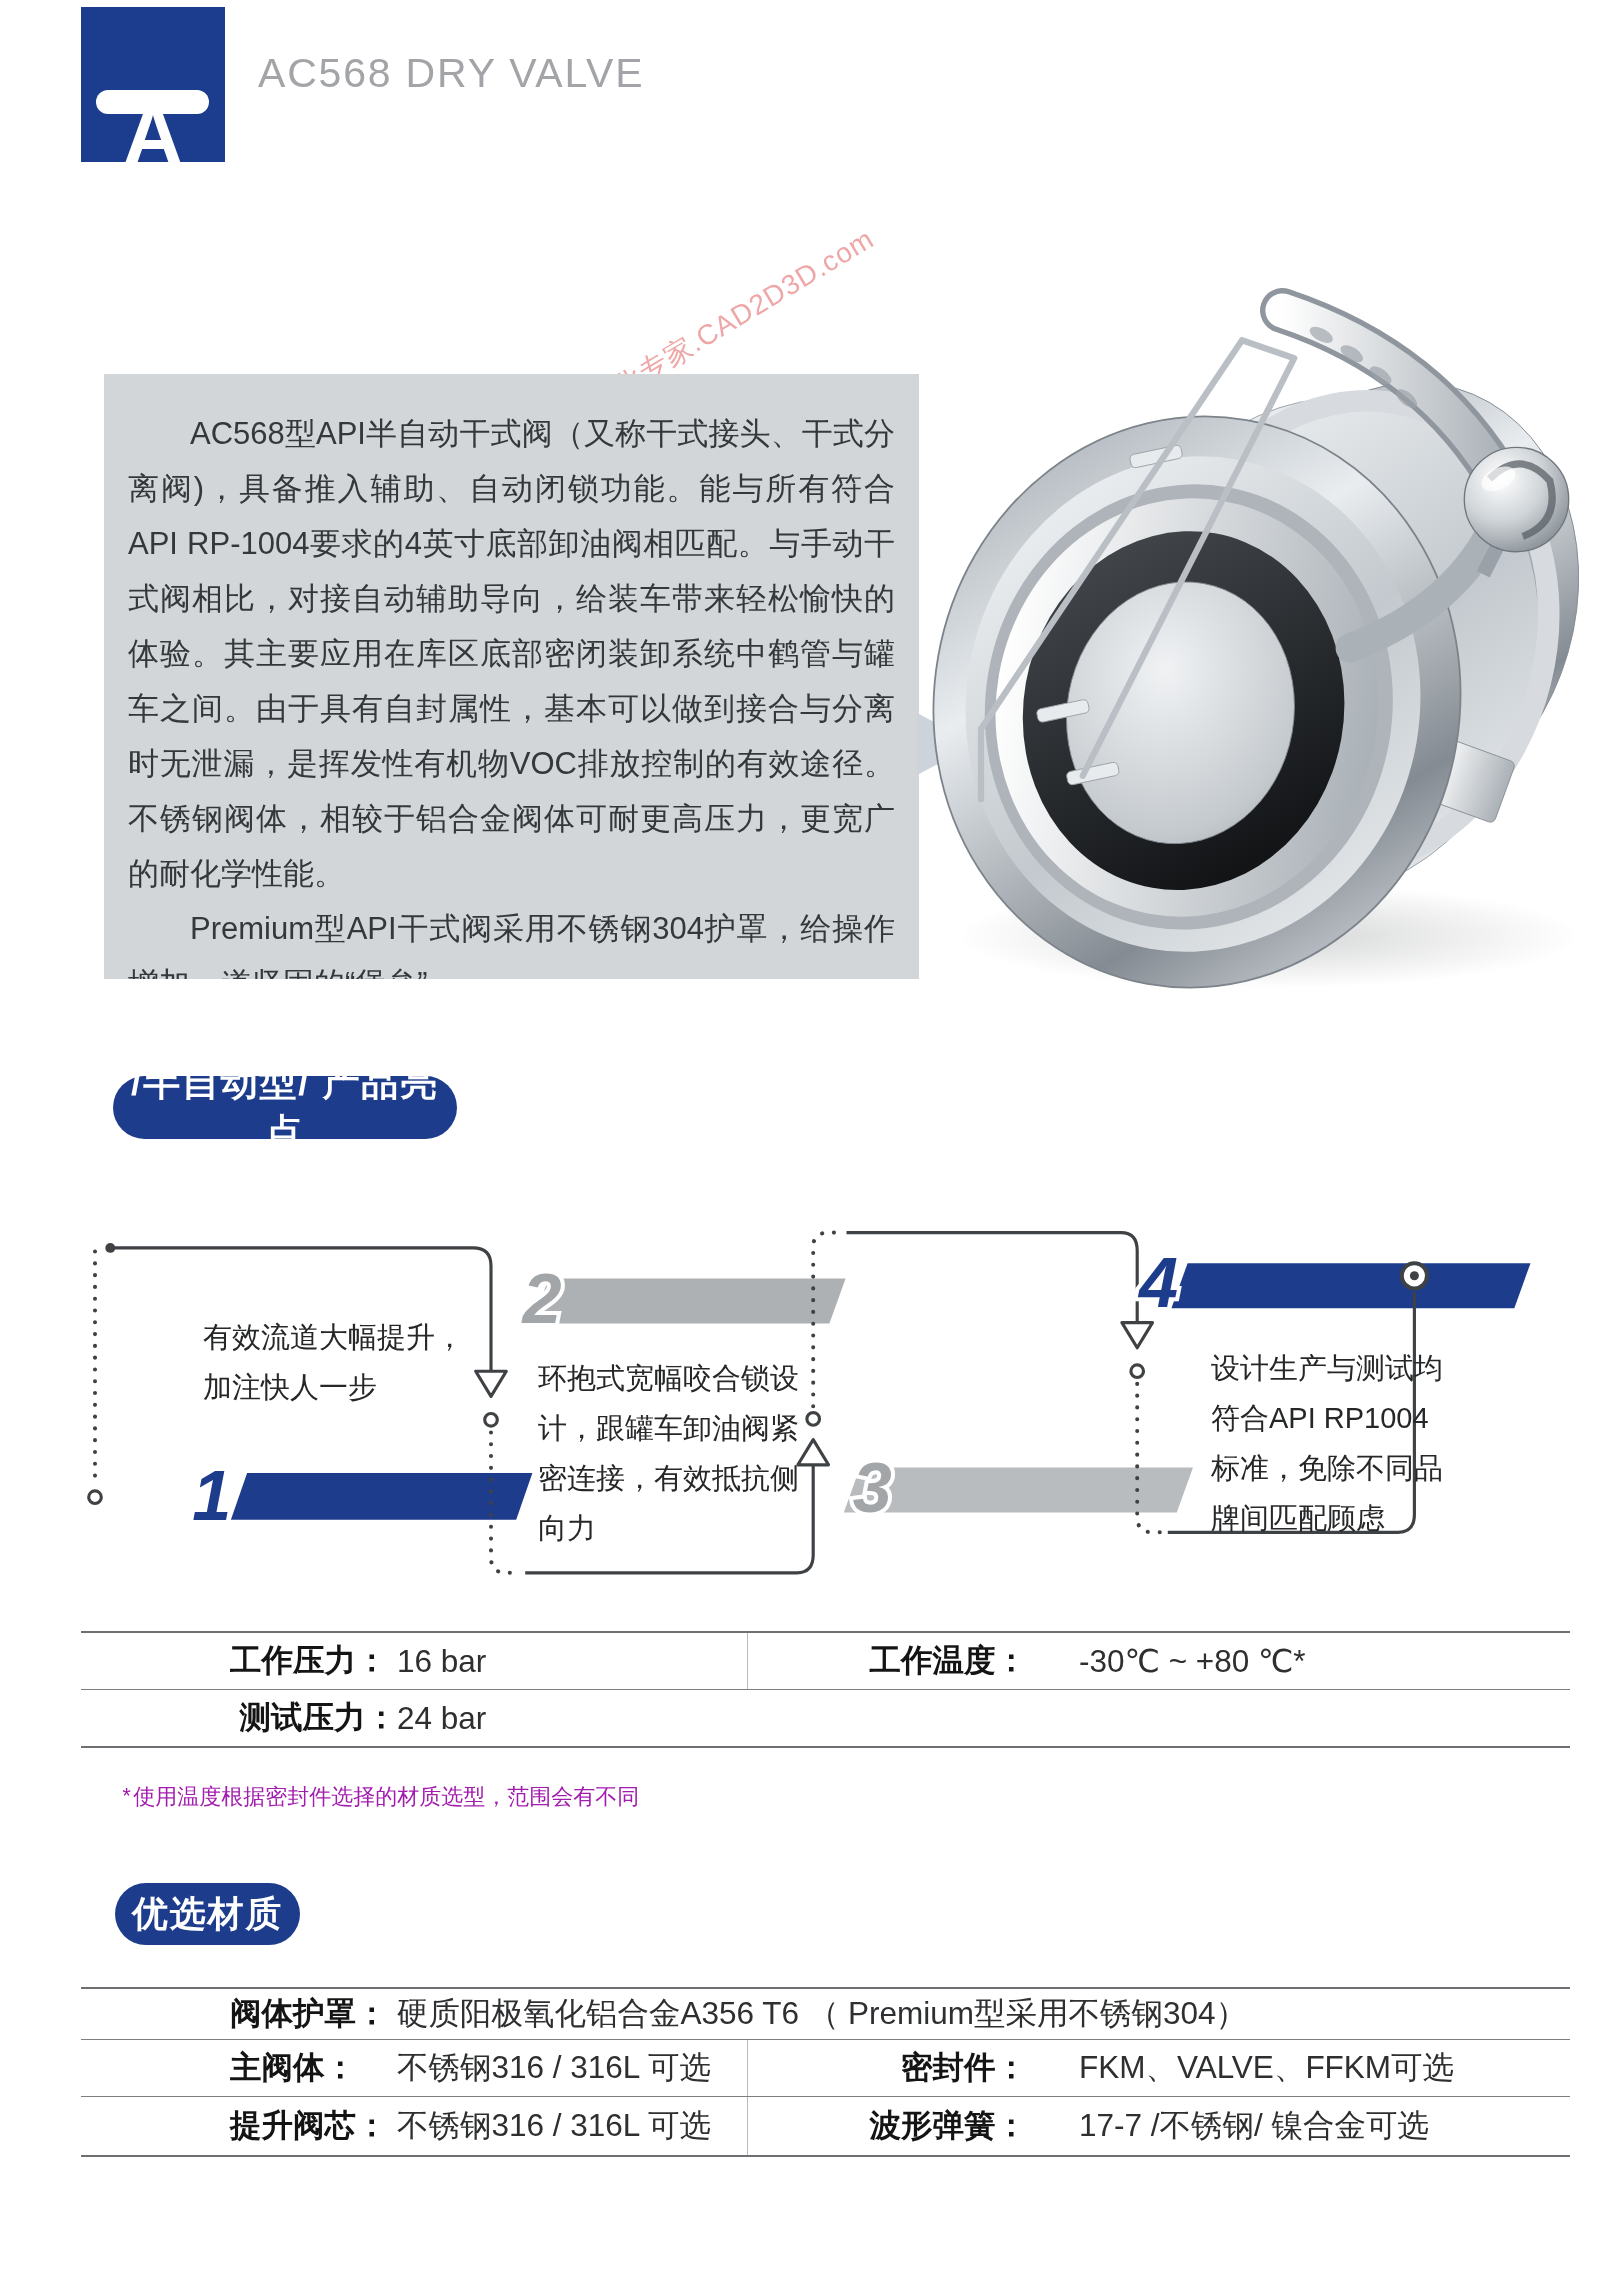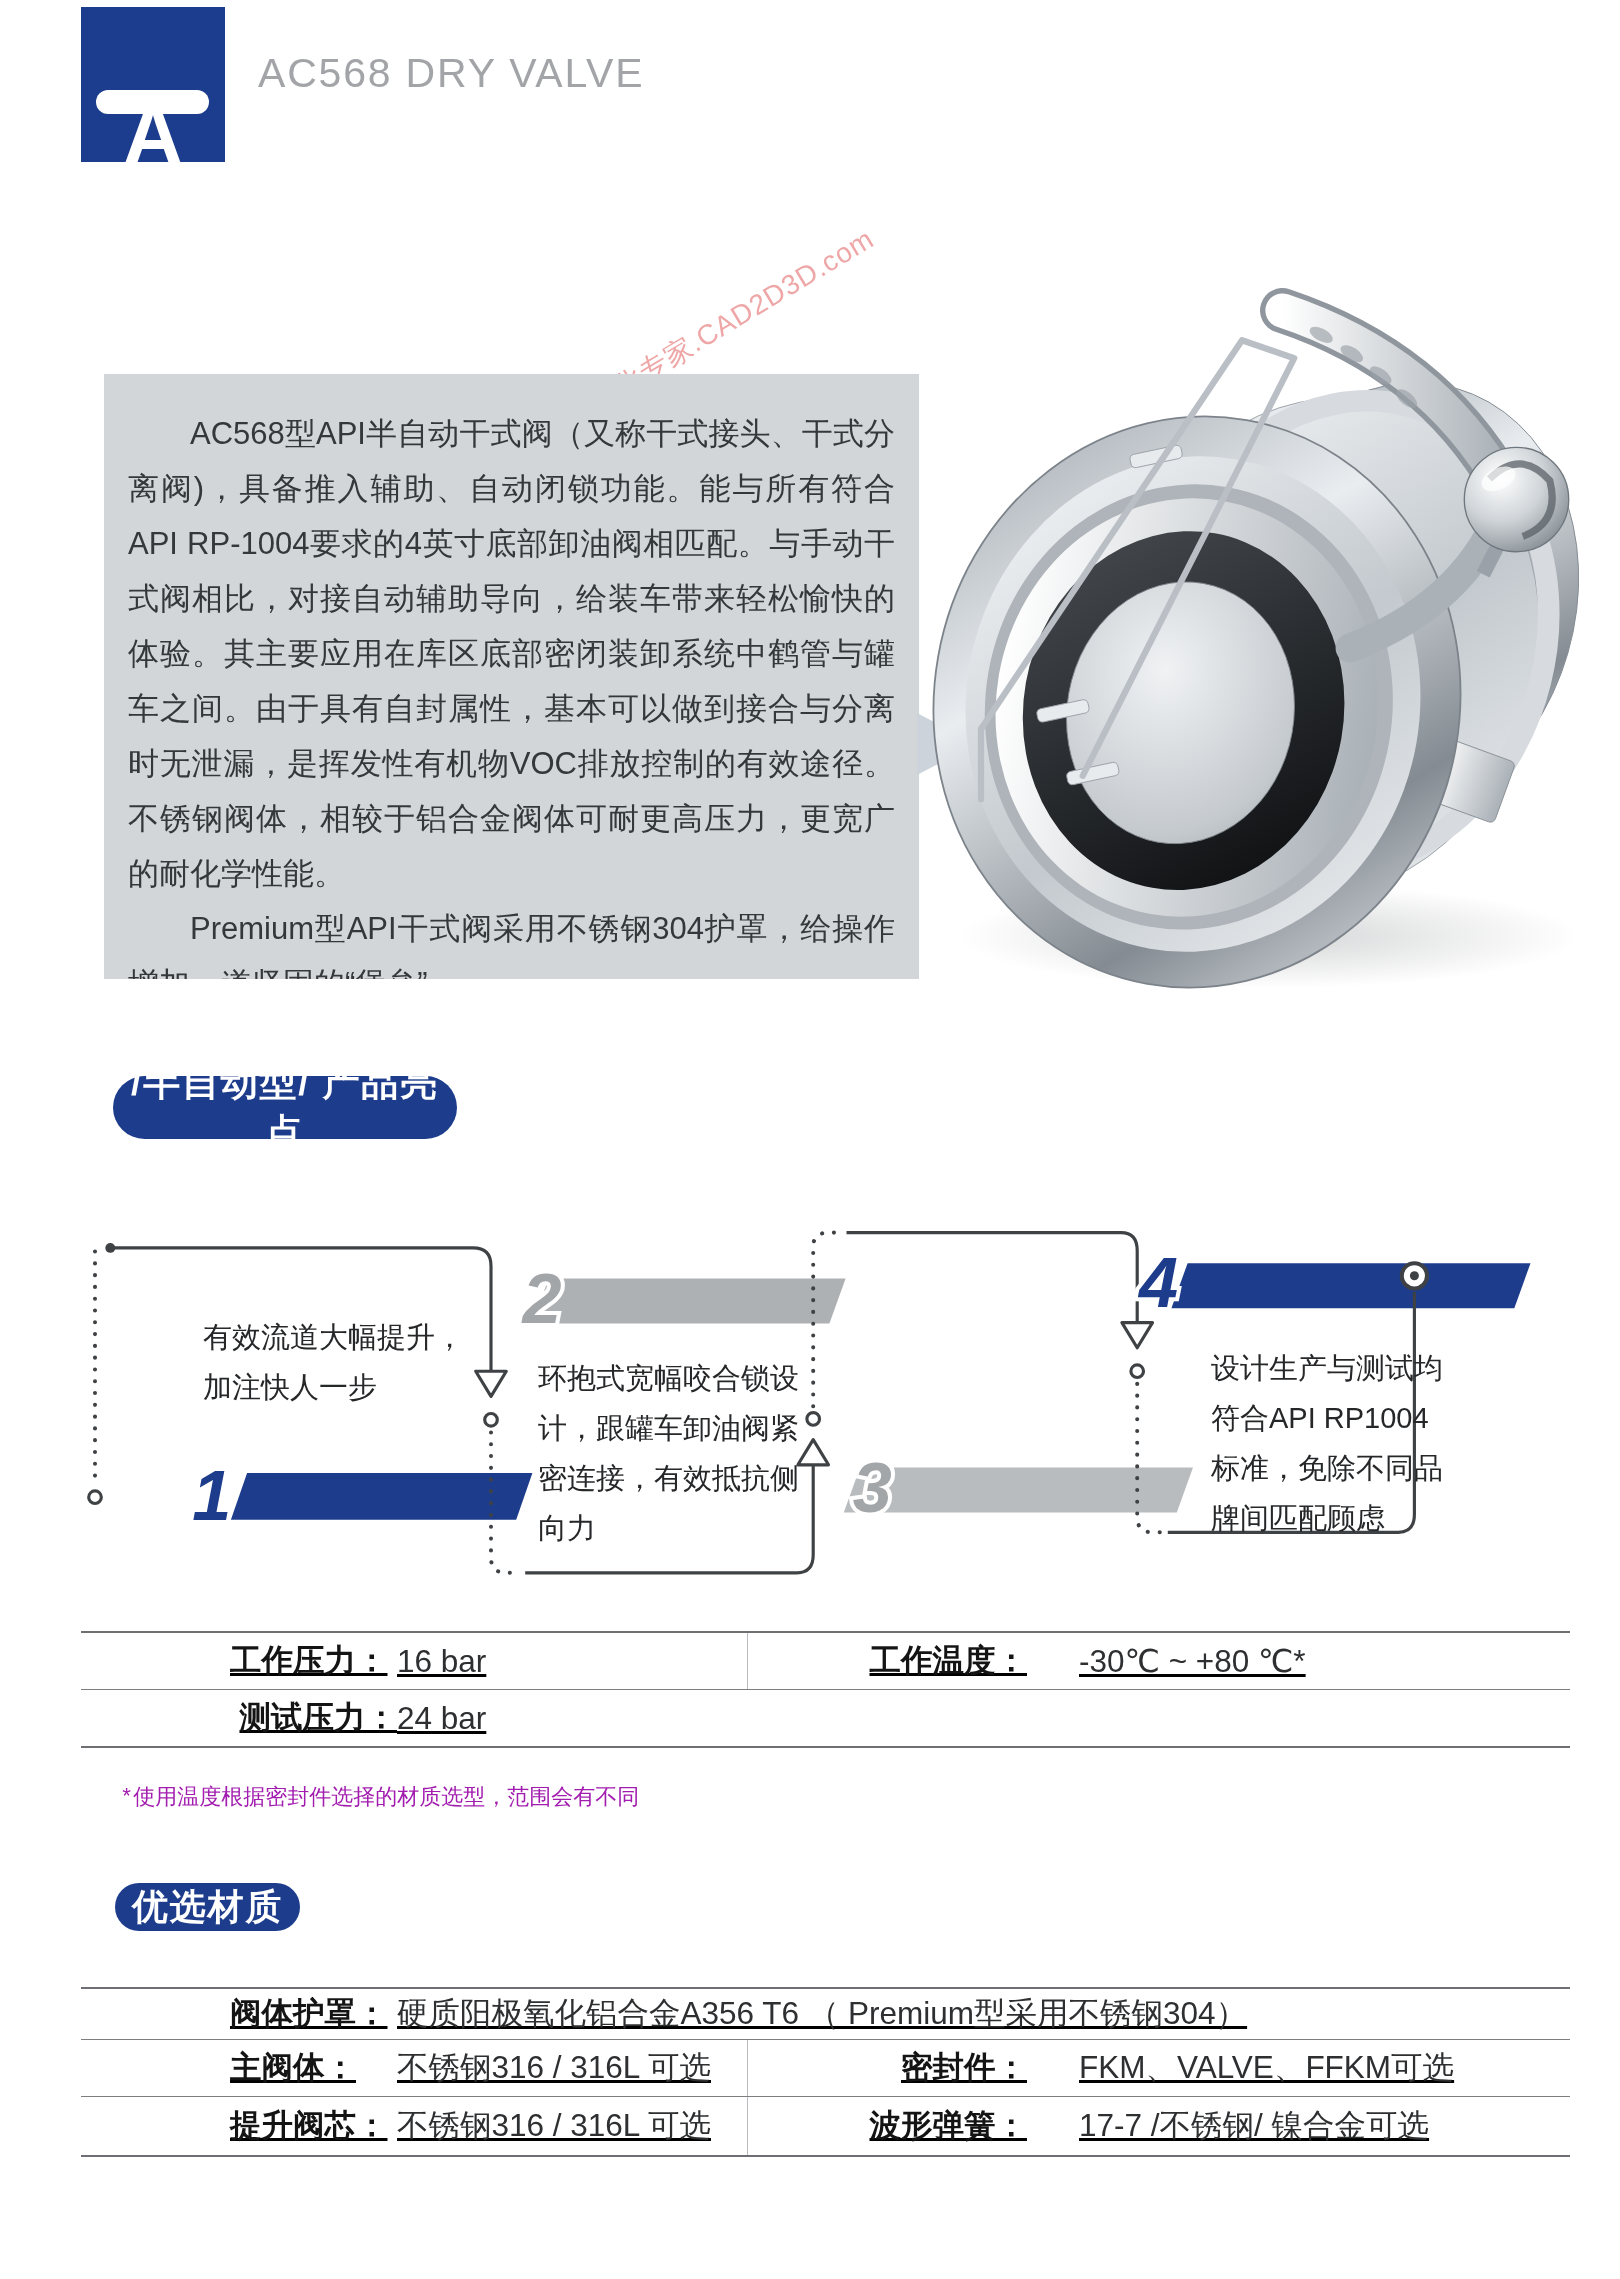--- a/index.html
+++ b/index.html
@@ -23,41 +23,41 @@
              box-sizing:border-box;padding:32px 24px;overflow:hidden;}
   .intro-box p{margin:0;text-indent:2em;font-size:31px;line-height:55px;color:#35383b;text-align:justify;}
   .intro-arrow{position:absolute;left:917px;top:713px;width:0;height:0;
                border-top:31.5px solid transparent;border-bottom:31.5px solid transparent;
                border-left:59px solid #ccd3da;}
 
   
   .pill{position:absolute;background:#1d3c8c;border-radius:32px;color:#ffffff;font-weight:bold;
         display:flex;align-items:center;justify-content:center;}
   .pill.badge1{left:113px;top:1076px;width:344px;height:63px;font-size:37px;letter-spacing:1.8px;text-align:center;}
-  .pill.badge2{left:115px;top:1883px;width:185px;height:48px;font-size:36px;letter-spacing:1.8px;}
+  .pill.badge2{left:115px;top:1883px;width:185px;height:62px;font-size:36px;letter-spacing:1.8px;}
 
   
   .hl-text{position:absolute;font-size:29px;line-height:50px;color:#262729;white-space:pre-line;
            text-align:justify;}
   #hl1{left:203px;top:1312px;width:275px;}
   #hl2{left:538px;top:1353px;width:275px;}
   #hl3{left:932px;top:1280px;width:270px;}
   #hl4{left:1211px;top:1343px;width:275px;}
 
   .flow-svg{position:absolute;left:77px;top:1220px;}
   .product-svg{position:absolute;left:927px;top:225px;}
 
   
   .spec-table{position:absolute;left:81px;top:1631px;width:1489px;
               border-top:2.7px solid #6d6f72;border-bottom:2.7px solid #6d6f72;box-sizing:border-box;}
   .mat-table{position:absolute;left:81px;top:1987px;width:1489px;
              border-top:2.7px solid #6d6f72;border-bottom:2.7px solid #6d6f72;box-sizing:border-box;}
   .t-row{display:flex;align-items:center;}
   .t-row.sep{border-top:1.8px solid #7c7e81;}
-  .cell{display:flex;align-items:center;box-sizing:border-box;text-decoration:underline;}
+  .cell{display:flex;align-items:center;box-sizing:border-box;}
   .cell.left{width:666px;padding-left:149px;}
   .cell.right{flex:1;}
   .cell.right.vline{border-left:1.8px solid #b9bbbd;align-self:stretch;}
   .cell.full{width:100%;padding-left:149px;}
   .t-label{font-weight:bold;font-size:31.5px;color:#141414;width:167px;flex:none;}
   .t-label.r{width:279px;text-align:right;}
   .t-value{font-size:31.5px;color:#2e2f31;margin-left:0px;}
   .t-value.r{margin-left:52px;}
   .footnote{position:absolute;left:120px;top:1782px;font-size:22px;color:#a21caf;font-family:Liberation Mono, monospace;}
 </style>

